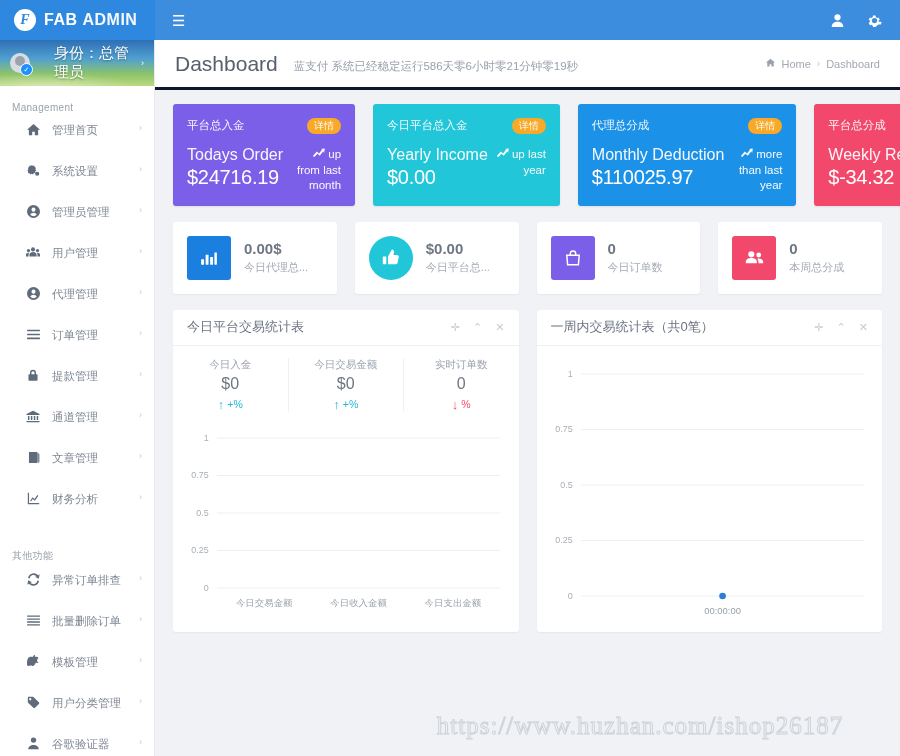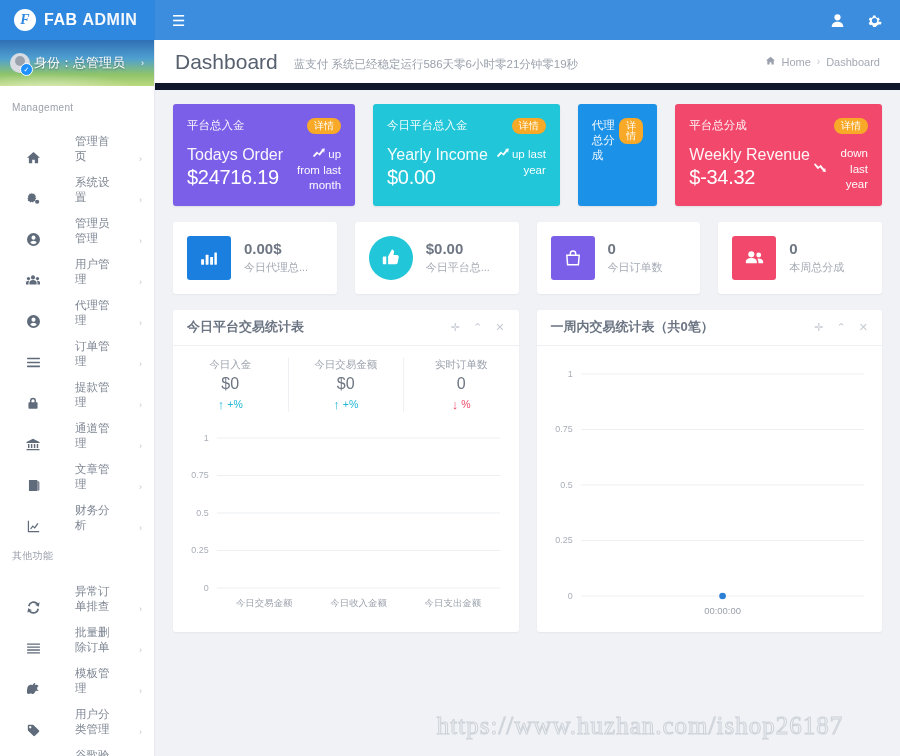--- a/index.html
+++ b/index.html
@@ -63,45 +63,45 @@
     content:""; position:absolute; left:5px; top:3px; width:10px;height:10px;
     border-radius:50%; background:#9aa3ad;
   }
   .avatar::after{
     content:"✓"; position:absolute; right:-3px; bottom:-3px;
     width:11px;height:11px;border-radius:50%;background:#1e90ff;color:#fff;
     font-size:7px;display:flex;align-items:center;justify-content:center;
     border:1px solid #fff;
   }
   .profile-name {
-    color:#fff; font-size:13px; margin-left:4px; z-index:2;
+    color:#fff; font-size:15px; margin-left:24px; z-index:2;
     text-shadow: 0 1px 2px rgba(0,0,0,.35);
   }
   .profile-arrow { margin-left:auto; color:#fff; font-size:9px; z-index:2; }
 
   .nav-section {
     font-size: 10px; color: #9AA0AC; padding: 16px 0 10px 12px;
     letter-spacing: .3px;
   }
   .nav-item {
-    display: flex; align-items: flex-end; height: 41px; padding: 0 12px 0 24px;
-    cursor: pointer; color: #7C8493; position: relative; gap: 23px;
+    display: flex; align-items: flex-start; height: 41px; padding: 0 12px 0 24px;
+    cursor: pointer; color: #7C8493; position: relative;
   }
   .nav-ico {
     width: 18px; font-size: 13px; color: #5F6B7A; flex: none;
     display:flex; align-items:center; justify-content:center;
   }
   .nav-ico svg { fill: #5F6B7A; }
   .nav-label { font-size: 11.5px; margin-left: 10px; color: #7F8794; }
   .nav-caret { margin-left: auto; font-size: 9px; color: #C2C7D0; }
 
   
   .content { position: absolute; top: 40px; left: 155px; width: 745px; height: 716px; }
   .page-header {
-    height: 50px; background: #fff; border-bottom: 7px solid #0f172a;
+    height: 50px; background: #fff; border-bottom: 3px solid #0f172a;
     display: flex; align-items: center; padding: 0 20px;
   }
   .page-title { font-size: 21px; color: #56606E; font-weight: normal; }
   .page-sub { font-size: 11.5px; color: #9AA1AC; margin-left: 16px; padding-top:6px;}
   .breadcrumb {
     margin-left: auto; display: flex; align-items: center; gap: 6px;
     font-size: 11px; color: #A2A8B3;
   }
   .breadcrumb .bc-home { color:#9AA1AC; font-size:10px; }
   .breadcrumb a { color: #A2A8B3; text-decoration: none; }
@@ -148,21 +148,21 @@
 
   
   .panel {
     flex: 1; background: #fff; border-radius: 3px; min-width: 0;
     box-shadow: 0 1px 2px rgba(0,0,0,.05);
   }
   .panel-head {
     height: 36px; display: flex; align-items: center; padding: 0 14px;
     border-bottom: 1px solid #EEF0F3;
   }
-  .panel-title { font-size: 13px; color: #6B7482; font-weight: bold; }
+  .panel-title { font-size: 13px; color: #6B7482; }
   .panel-tools { margin-left: auto; display: flex; gap: 13px; color: #C6CBD3; font-size: 11px; }
   .panel-tools span { cursor: pointer; }
 
   .kpi-row { display: flex; padding: 12px 0 10px 0; }
   .kpi {
     flex: 1; text-align: center; border-right: 1px solid #EEF0F3;
   }
   .kpi:last-child { border-right: none; }
   .kpi-lbl { font-size: 10.5px; color: #9DA4AE; }
   .kpi-val { font-size: 16px; color: #6D7682; font-weight: 300; margin: 3px 0 4px; }
@@ -454,20 +454,34 @@
             </span>
             <span>up last year</span>
           </div>
         </div>
       </div>
 
       <div class="stat-card" style="background:#1B91E8">
         <div class="sc-head">
           <div class="sc-title">代理总分成</div>
           <div class="sc-badge">详情</div>
+        </div>
+        <div class="sc-body">
+          <div class="sc-left">
+            <div class="sc-sublabel">Monthly Deduction</div>
+            <div class="sc-value">$110025.97</div>
+          </div>
+          <div class="sc-right">
+            <span class="trend-ico">
+              <svg width="12" height="10" viewBox="0 0 16 12" style="fill:#fff">
+                  <path d="M0 9.8 5.1 4l3 2.7L12.4 1 9.8.6 15.8 0l-1 6-1-2.5-4.8 6.2-3-2.7L1.4 11.6z"></path>
+                </svg>
+            </span>
+            <span>more than last year</span>
+          </div>
         </div>
       </div>
 
       <div class="stat-card" style="background:#F2486B">
         <div class="sc-head">
           <div class="sc-title">平台总分成</div>
           <div class="sc-badge">详情</div>
         </div>
         <div class="sc-body">
           <div class="sc-left">

